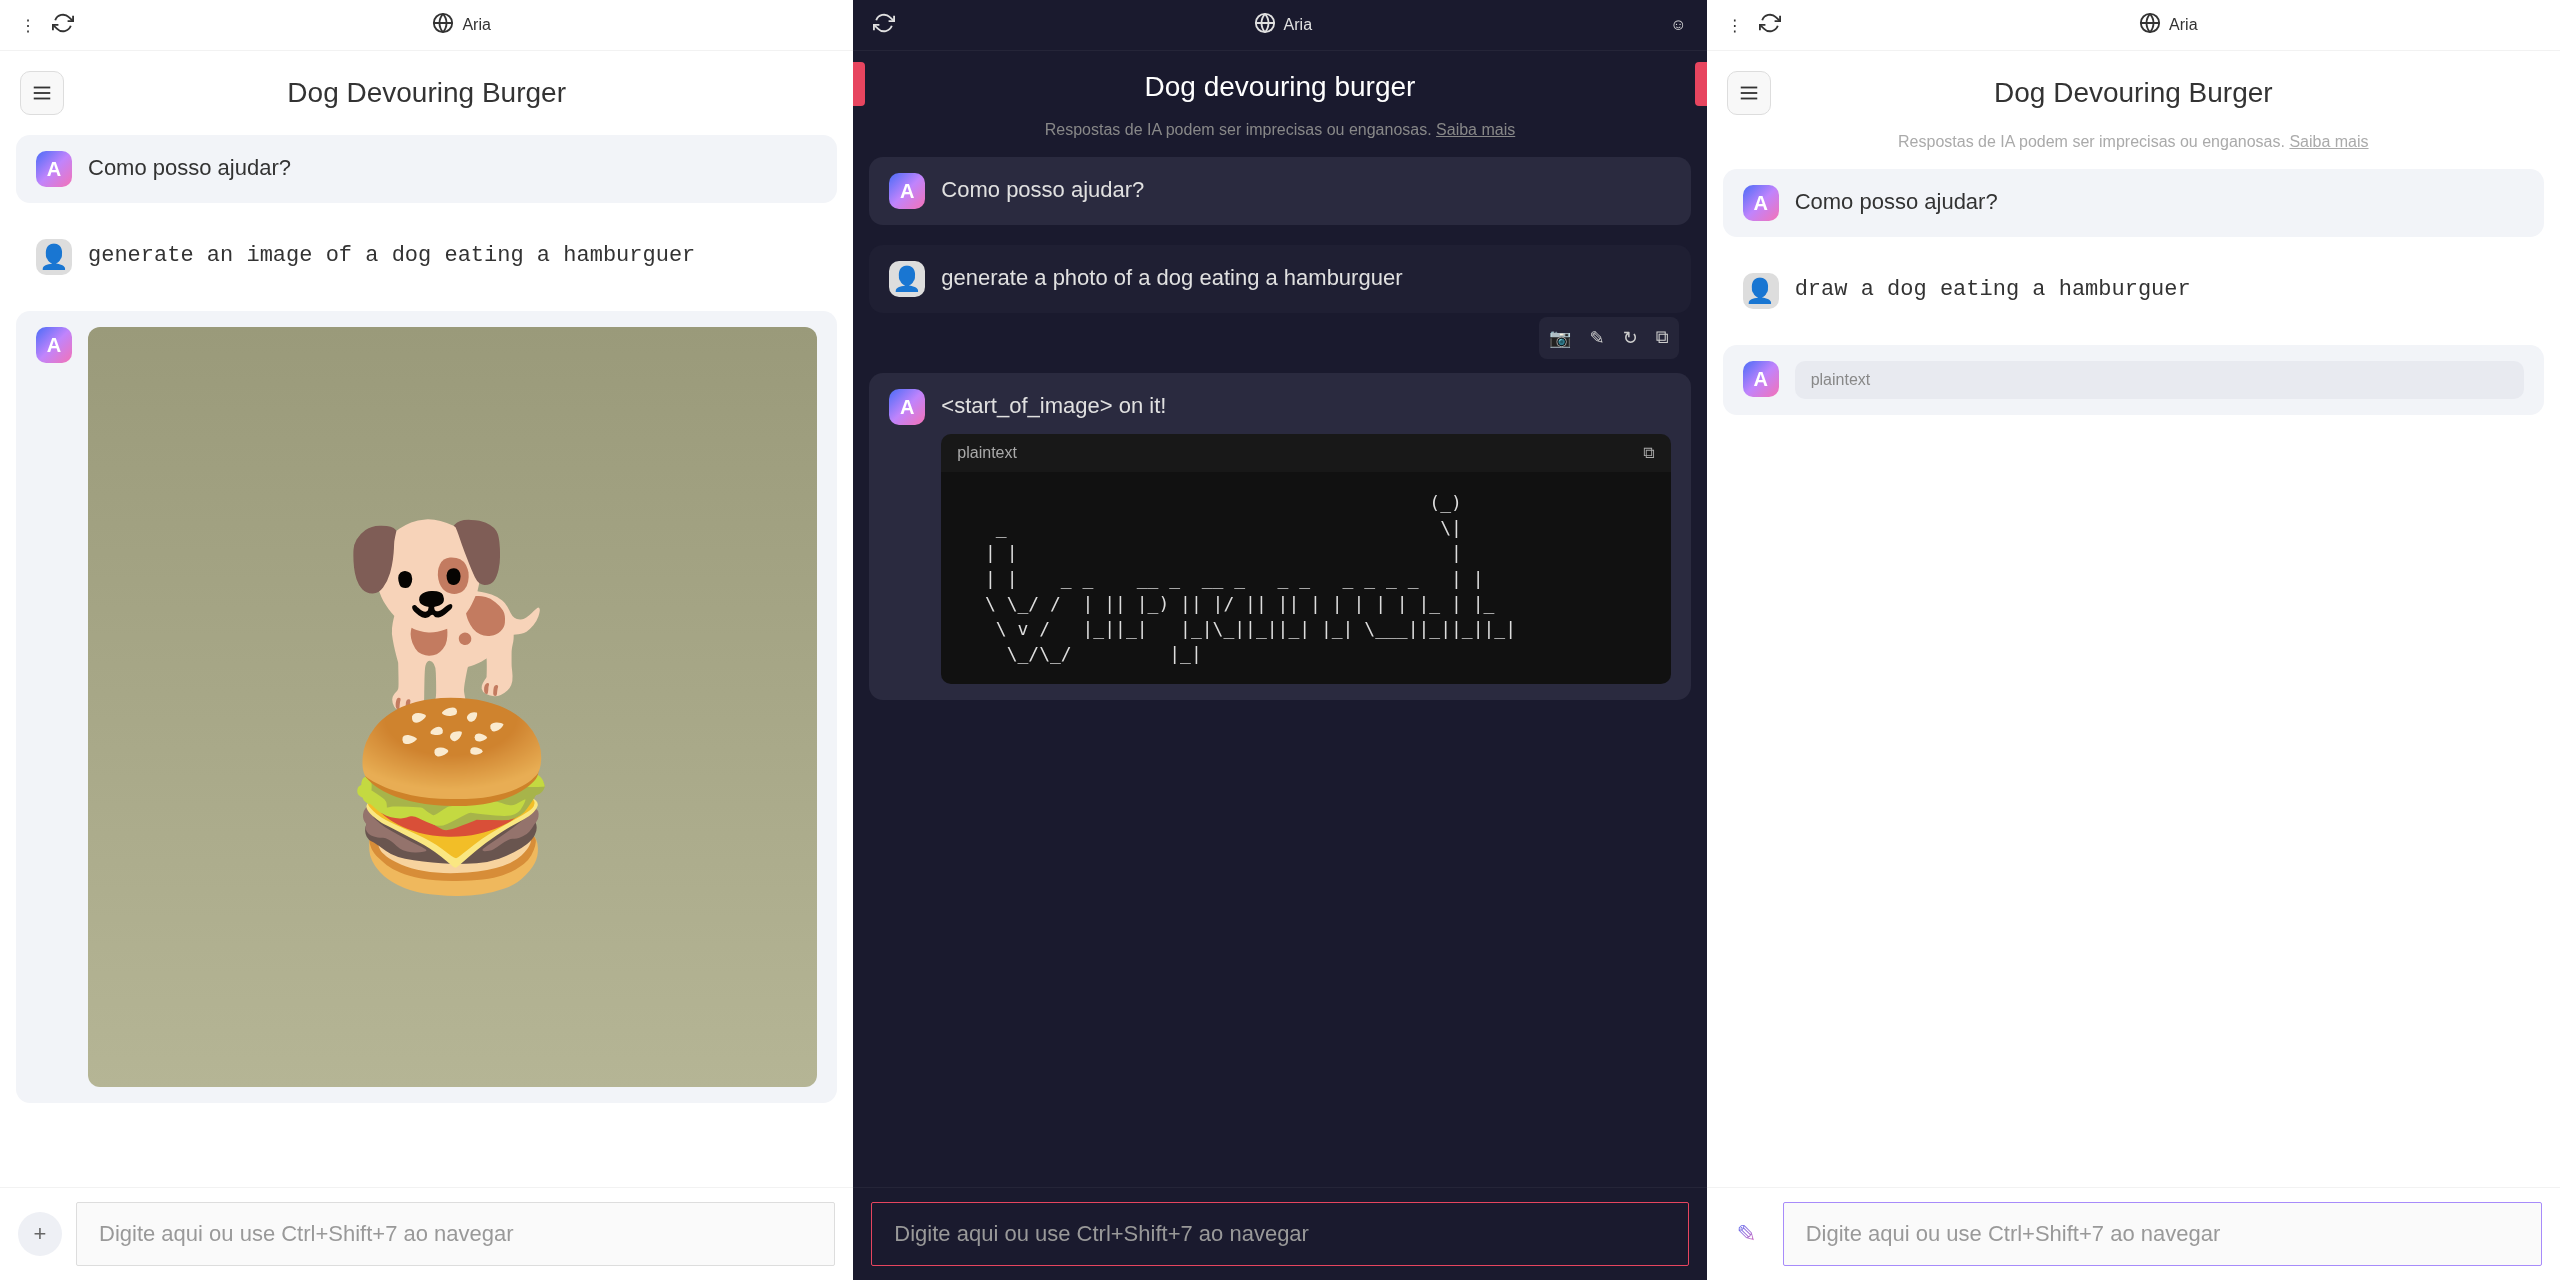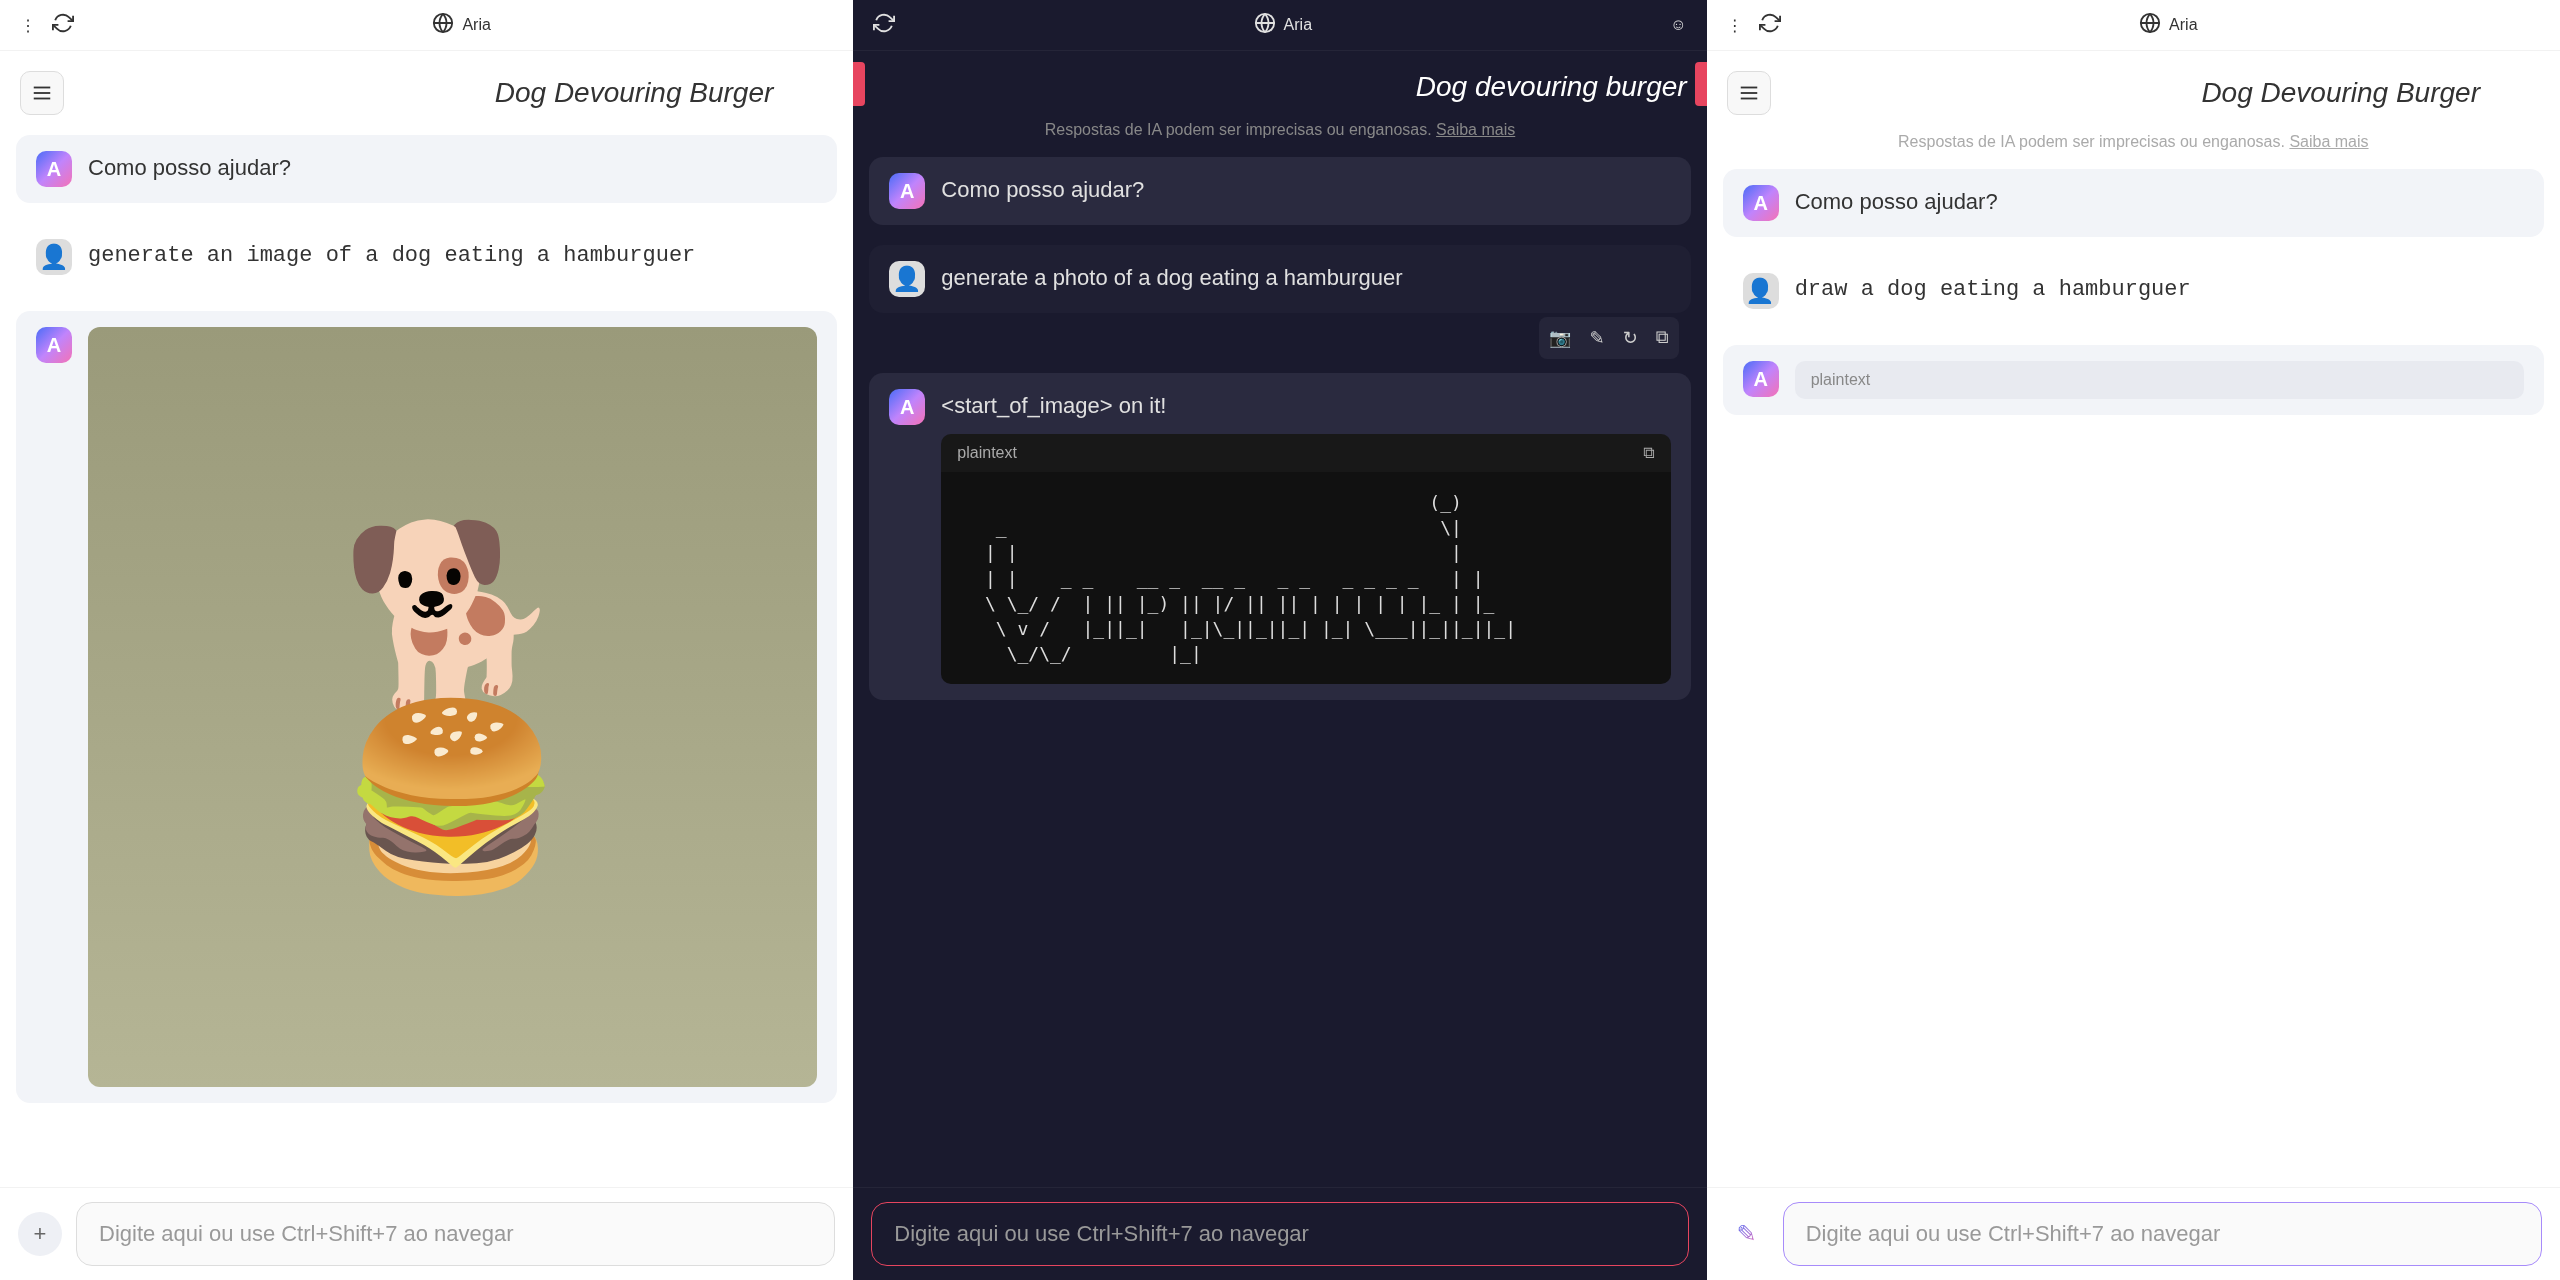--- a/index.html
+++ b/index.html
@@ -8,21 +8,21 @@
 .panel-light { background: #fff; color: #333; }
 .panel-dark { background: #1a1a2e; color: #e0e0e0; }
 
 .topbar { display: flex; align-items: center; padding: 12px 20px; gap: 16px; border-bottom: 1px solid rgba(128,128,128,0.1); }
 .topbar .spacer { flex: 1; }
 .topbar .aria-label { display: flex; align-items: center; gap: 8px; }
 .panel-dark .topbar { border-bottom-color: rgba(255,255,255,0.05); }
 
 .header-row { display: flex; align-items: center; padding: 20px 20px 10px 20px; gap: 16px; }
 .menu-btn { width: 44px; height: 44px; border: 1px solid #ddd; border-radius: 10px; display: flex; align-items: center; justify-content: center; cursor: pointer; background: #f8f8f8; }
-.title { flex: 1; text-align: right; font-size: 28px; font-weight: 400; font-style: italic; }
+.title { flex: 1; text-align: center; font-size: 28px; font-weight: 400; }
 .panel-dark .title { color: #fff; }
 
 .model-chip { margin: 0 auto 10px auto; padding: 6px 14px; border: 1px solid #ccc; border-radius: 8px; font-size: 14px; font-family: monospace; letter-spacing: 1px; display: inline-flex; align-items: center; gap: 8px; background: #fff; }
 .model-chip-wrap { text-align: center; }
 
 .disclaimer { text-align: center; font-size: 16px; color: #aaa; padding: 8px 20px; }
 .disclaimer a { color: inherit; text-decoration: underline; }
 .panel-dark .disclaimer { color: #888; }
 
 .chat { flex: 1; overflow-y: auto; padding: 10px 16px 20px 16px; display: flex; flex-direction: column; gap: 20px; }
@@ -48,21 +48,21 @@
 .code-block { background: #111; border-radius: 10px; overflow: hidden; }
 .panel-light .code-block { background: #f5f5f5; color: #555; }
 .code-header { display: flex; justify-content: space-between; padding: 10px 16px; font-size: 16px; color: #aaa; background: rgba(255,255,255,0.03); }
 .panel-light .code-header { background: #e8eaf0; color: #888; }
 .code-content { padding: 18px 22px; font-family: monospace; font-size: 18px; line-height: 1.4; white-space: pre; color: #ddd; overflow-x: auto; }
 .panel-light .code-content { color: #777; }
 
 .input-row { display: flex; align-items: center; gap: 14px; padding: 14px 18px; border-top: 1px solid rgba(128,128,128,0.1); }
 .add-btn { width: 44px; height: 44px; border-radius: 50%; background: #eef0f5; display: flex; align-items: center; justify-content: center; cursor: pointer; font-size: 22px; color: #666; }
 .magic-btn { width: 44px; height: 44px; display: flex; align-items: center; justify-content: center; cursor: pointer; font-size: 24px; }
-.input-field { flex: 1; padding: 18px 22px; border: 1px solid #ddd; border-radius: 16px; font-size: 22px; color: #999; background: #fafafa; }
+.input-field { flex: 1; padding: 18px 22px; border: 1px solid #ddd; border-radius: 2px; font-size: 22px; color: #999; background: #fafafa; }
 .panel-dark .input-field { background: #1a1a2e; border-color: #e7455f; color: #999; }
 .panel3 .input-field { border-color: #a78bfa; }
 .panel-dark .input-row { border-top-color: rgba(255,255,255,0.05); }
 
 .icon-svg { width: 22px; height: 22px; }
 .accent-bar { position: absolute; top: 62px; width: 12px; height: 44px; }
 .accent-left { left: 0; background: #e7455f; border-radius: 0 4px 4px 0; }
 .accent-right { right: 0; background: #e7455f; border-radius: 4px 0 0 4px; }
 </style>
 </head>

